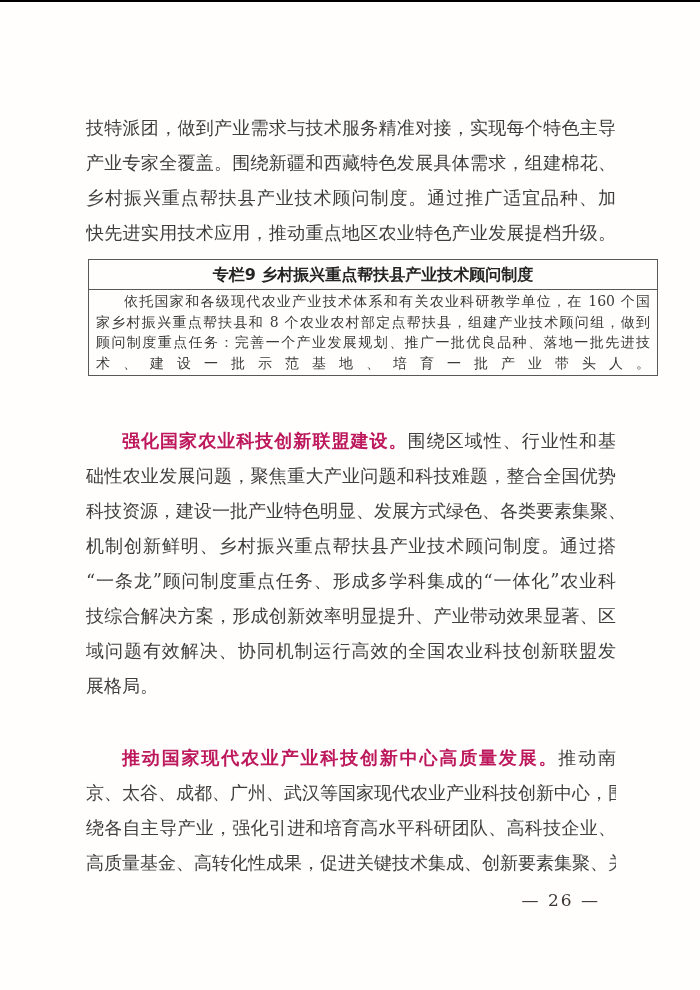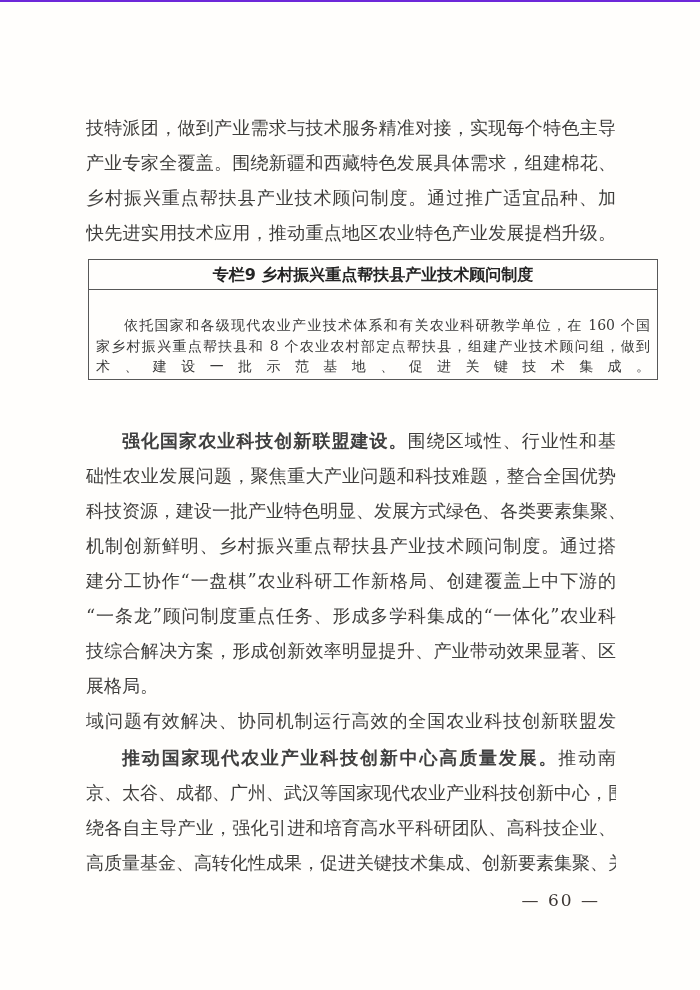--- a/index.html
+++ b/index.html
@@ -1,41 +1,41 @@
 <!DOCTYPE html>
 <html><head>
 <meta charset="utf-8">
 <style>
   html,body{margin:0;padding:0;background:#d8d8d8;}
   .page{
     position:relative;
     width:700px;height:990px;
     background:#fffefc;
-    border-top:2px solid #6d28d9;
+    border-top:2px solid #000000;
     box-sizing:border-box;
     font-family:"DejaVu Serif","Liberation Serif",serif;
     color:#3f3e3c;
     overflow:hidden;
   }
   .para{
     position:absolute;
     left:86px;width:530px;
     font-size:18px;
   }
   .para .tline{
     height:35px;line-height:35px;
     white-space:nowrap;overflow:hidden;
     text-align:justify;text-align-last:justify;
     text-justify:inter-character;
   }
   .para .tline.ind{text-indent:36px;}
   .tline.endl{text-align-last:left;}
   b{
     font-family:Liberation Serif, serif;
-    font-weight:700;color:#404040;
+    font-weight:700;color:#be185d;
   }
   
   .callout{
     position:absolute;
     left:88px;top:257px;width:570px;
     border:1px solid #585858;
     box-sizing:border-box;
     background:#fffefc;
   }
   .callout-title{
@@ -50,21 +50,21 @@
     padding:1px 7px 2px 7px;
     font-size:14px;
   }
   .callout-body .tline{
     height:20.5px;line-height:20.5px;
     white-space:nowrap;overflow:hidden;
     text-align:justify;text-align-last:justify;
     text-justify:inter-character;
     color:#3a3a3a;
   }
-  .callout-body .tline.ind{text-indent:28px;margin-top:24px;}
+  .callout-body .tline.ind{text-indent:28px;}
   .page-number{
     position:absolute;
     left:86px;top:888px;width:514px;
     text-align:right;
     font-size:17px;
     letter-spacing:2px;
     color:#3c3633;
     white-space:nowrap;
   }
   #para1{top:108px;}
@@ -81,38 +81,38 @@
       <div class="tline">产业专家全覆盖。围绕新疆和西藏特色发展具体需求，组建棉花、</div>
       <div class="tline">乡村振兴重点帮扶县产业技术顾问制度。通过推广适宜品种、加</div>
       <div class="tline">快先进实用技术应用，推动重点地区农业特色产业发展提档升级。</div>
     </div>
 
   <div class="callout">
     <div class="callout-title">专栏9 乡村振兴重点帮扶县产业技术顾问制度</div>
     <div class="callout-body">
         <div class="tline ind">依托国家和各级现代农业产业技术体系和有关农业科研教学单位，在 160 个国</div>
         <div class="tline">家乡村振兴重点帮扶县和 8 个农业农村部定点帮扶县，组建产业技术顾问组，做到</div>
-        <div class="tline endl">术、建设一批示范基地、促进关键技术集成。</div>
+        <div class="tline">顾问制度重点任务：完善一个产业发展规划、推广一批优良品种、落地一批先进技</div>
+        <div class="tline endl">术、建设一批示范基地、培育一批产业带头人。</div>
       </div>
   </div>
 
   <div id="para2" class="para">
       <div class="tline ind"><b>强化国家农业科技创新联盟建设。</b>围绕区域性、行业性和基</div>
       <div class="tline">础性农业发展问题，聚焦重大产业问题和科技难题，整合全国优势</div>
       <div class="tline">科技资源，建设一批产业特色明显、发展方式绿色、各类要素集聚、</div>
       <div class="tline">机制创新鲜明、乡村振兴重点帮扶县产业技术顾问制度。通过搭</div>
-      <div class="tline">建分工协作“一盘棋”农业科研工作新格局、创建覆盖上中下游的</div>
       <div class="tline">“一条龙”顾问制度重点任务、形成多学科集成的“一体化”农业科</div>
       <div class="tline">技综合解决方案，形成创新效率明显提升、产业带动效果显著、区</div>
+      <div class="tline">域问题有效解决、协同机制运行高效的全国农业科技创新联盟发</div>
       <div class="tline endl">展格局。</div>
-      <div class="tline">域问题有效解决、协同机制运行高效的全国农业科技创新联盟发</div>
     </div>
 
   <div id="para3" class="para">
       <div class="tline ind"><b>推动国家现代农业产业科技创新中心高质量发展。</b>推动南</div>
       <div class="tline">京、太谷、成都、广州、武汉等国家现代农业产业科技创新中心，围</div>
       <div class="tline">绕各自主导产业，强化引进和培育高水平科研团队、高科技企业、</div>
       <div class="tline">高质量基金、高转化性成果，促进关键技术集成、创新要素集聚、关</div>
     </div>
 
-  <div class="page-number">— 60 —</div>
+  <div class="page-number">— 26 —</div>
 
 </div>
 
 </body></html>

